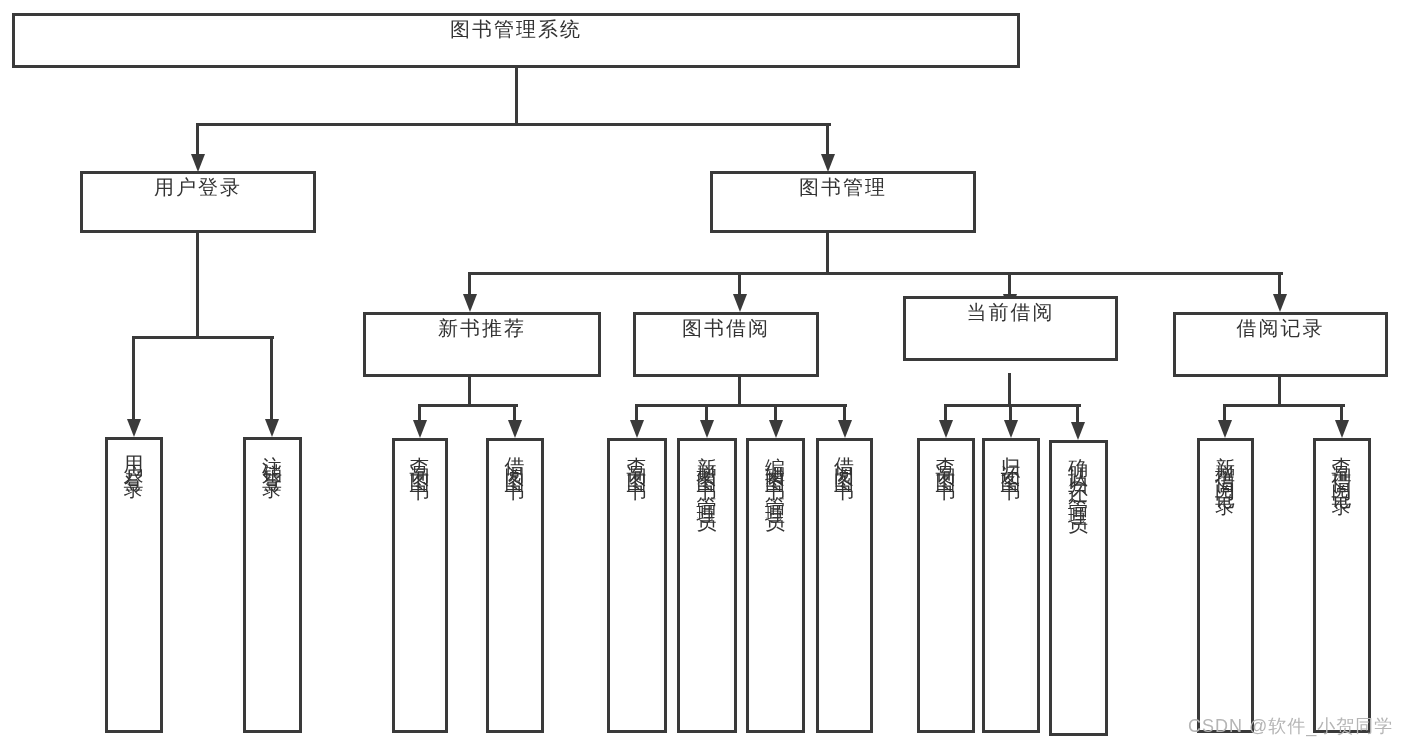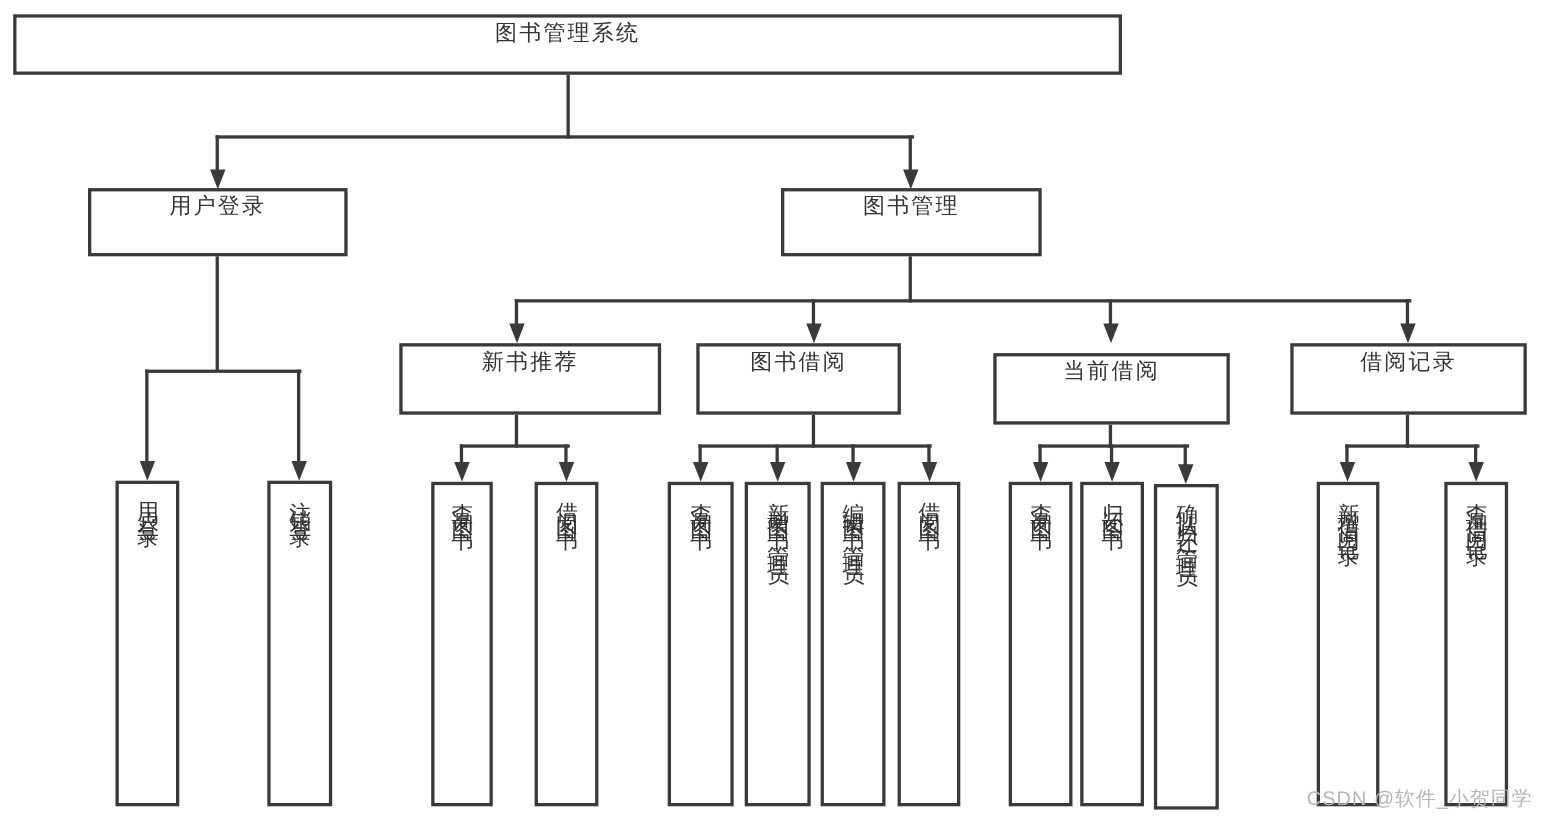--- a/index.html
+++ b/index.html
@@ -87,31 +87,31 @@
   <div class="vl" style="left:1340px;top:404px;height:18px"></div>
   <div class="ar" style="left:1335px;top:420px"></div>
 
   <div class="node h" style="left:12px;top:13px;width:1008px;height:55px">
     <span>图书管理系统</span>
   </div>
 
   <div class="node h" style="left:80px;top:171px;width:236px;height:62px">
     <span>用户登录</span>
   </div>
-  <div class="node h" style="left:710px;top:171px;width:237px;height:62px">
+  <div class="node h" style="left:710px;top:171px;width:266px;height:62px">
     <span>图书管理</span>
   </div>
 
   <div class="node h" style="left:363px;top:312px;width:238px;height:65px">
     <span>新书推荐</span>
   </div>
   <div class="node h" style="left:633px;top:312px;width:186px;height:65px">
     <span>图书借阅</span>
   </div>
-  <div class="node h" style="left:903px;top:321px;width:215px;height:65px">
+  <div class="node h" style="left:903px;top:296px;width:215px;height:65px">
     <span>当前借阅</span>
   </div>
   <div class="node h" style="left:1173px;top:312px;width:215px;height:65px">
     <span>借阅记录</span>
   </div>
 
   <div class="node v" style="left:105px;top:437px;width:58px;height:296px">
     <span class="vtext">用户登录</span>
   </div>
   <div class="node v" style="left:243px;top:437px;width:59px;height:296px">

